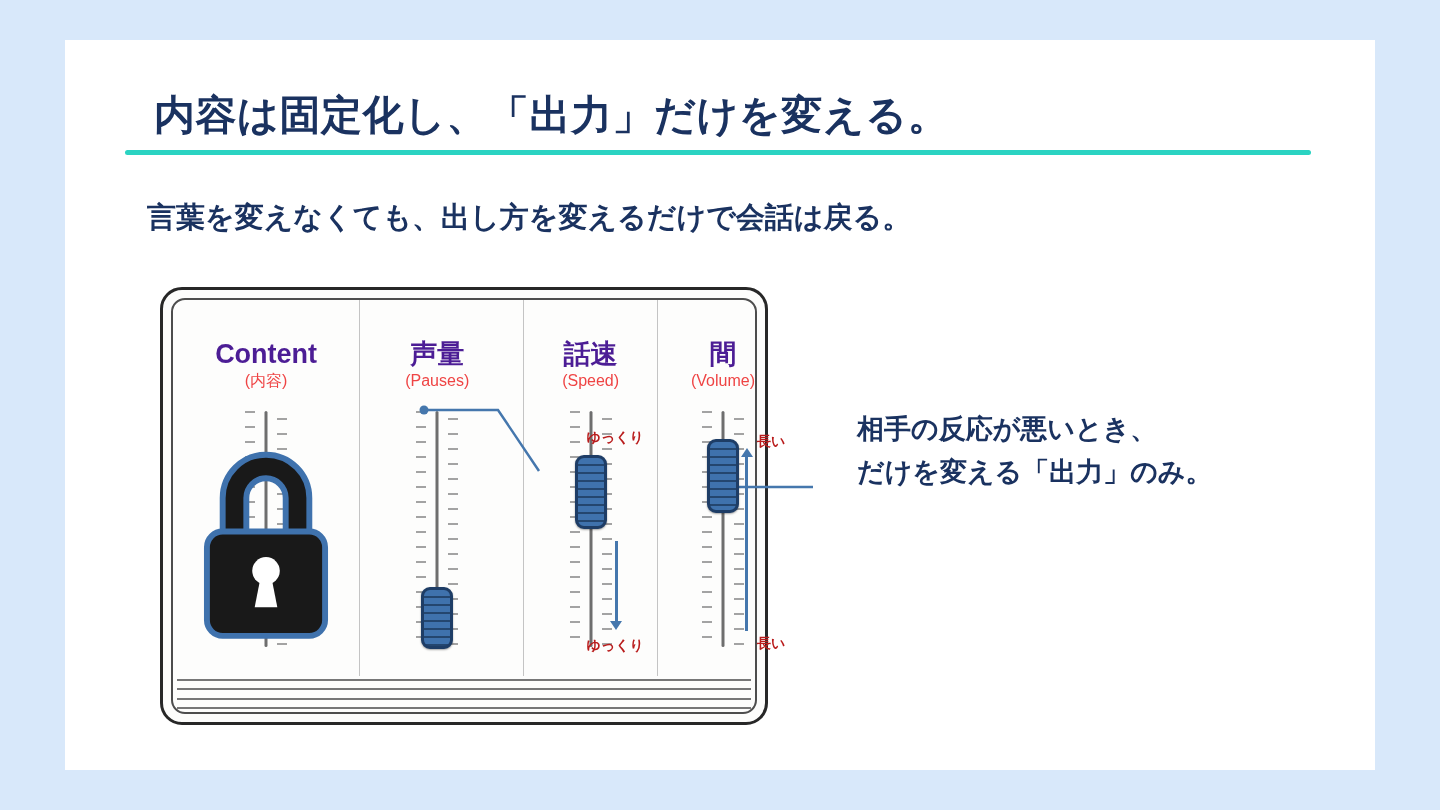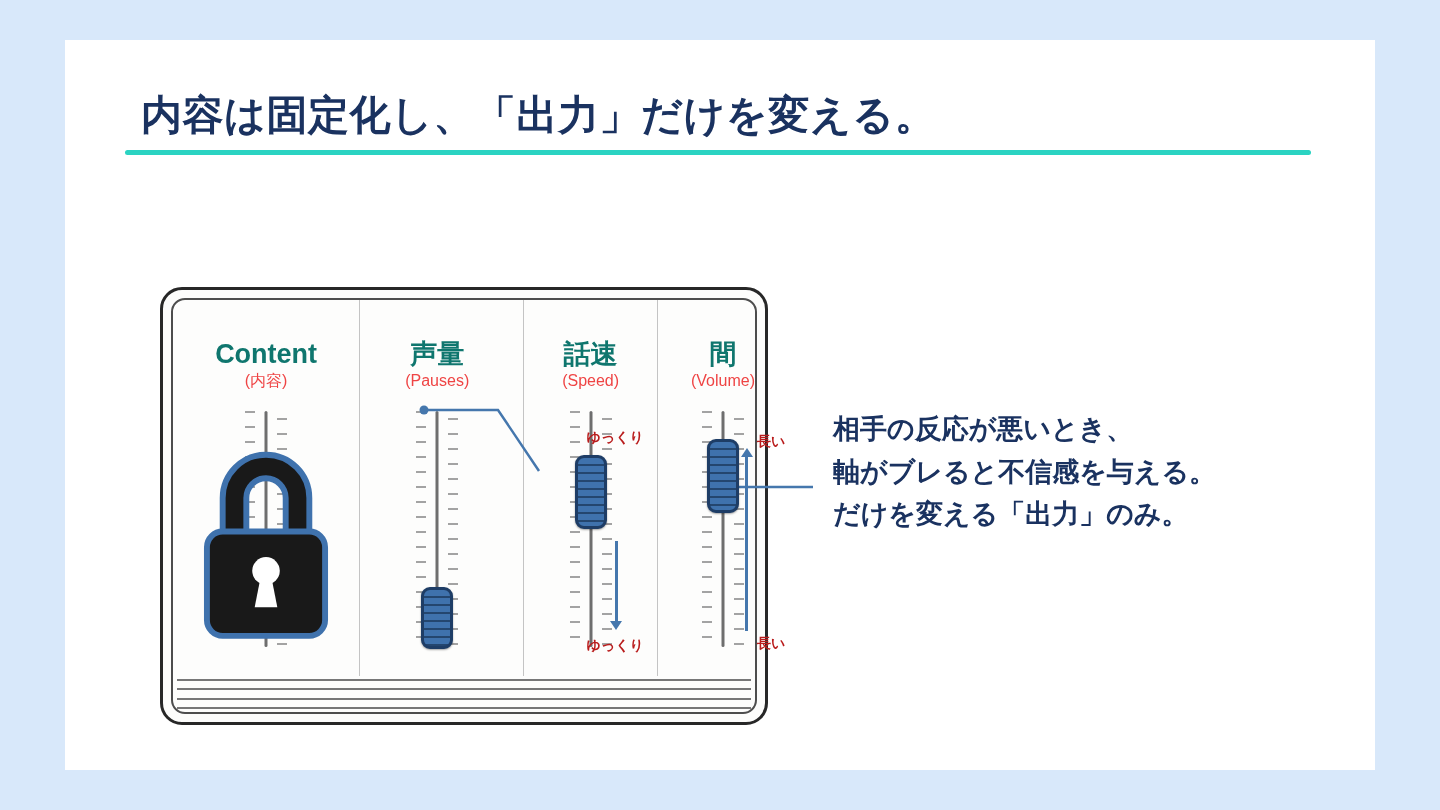--- a/index.html
+++ b/index.html
@@ -6,21 +6,21 @@
   body{
     width:1440px;height:810px;position:relative;overflow:hidden;
     background:#d8e8fa;
     font-family:"Liberation Sans","DejaVu Sans",sans-serif;
   }
   .card{
     position:absolute;left:65px;top:40px;width:1310px;height:730px;
     background:#ffffff;
   }
   .title{
-    position:absolute;left:76px;top:48px;
+    position:absolute;left:89px;top:48px;
     font-size:41px;font-weight:800;color:#1a3260;letter-spacing:.5px;text-align:right;
   }
   .divider{
     position:absolute;left:60px;top:110px;width:1186px;height:5px;
     background:#2bd3c2;border-radius:3px;
   }
   .subtitle{
     position:absolute;left:82px;top:158px;
     font-size:29px;font-weight:800;color:#1a3260;
   }
@@ -38,21 +38,21 @@
     position:absolute;left:4px;right:4px;bottom:3px;height:30px;
     background:repeating-linear-gradient(to bottom,#777 0 2px,transparent 2px 9.5px);
   }
   .columns{position:absolute;left:0;right:0;top:0;bottom:36px;display:flex;}
   .col{position:relative;display:flex;flex-direction:column;align-items:center;box-sizing:border-box;}
   .col+.col{border-left:1.5px solid #c4c4c4;}
   .col-content{flex:0 0 32%;}
   .col-volume{flex:0 0 22.5%;padding-left:24px;}
   .col-speed{flex:0 0 23%;margin-left:33px;}
   .col-pauses{flex:0 0 22.5%;}
-  .col-label{margin-top:38px;font-size:27px;font-weight:800;color:#0f766e;line-height:1.2;}
+  .col-label{margin-top:38px;font-size:27px;font-weight:800;color:#4c1d95;line-height:1.2;}
   .col-sub{font-size:16px;color:#ef4444;margin-top:1px;line-height:1.25;}
   
   .slider{position:relative;width:64px;height:240px;margin-top:18px;}
   .track{
     position:absolute;left:50%;transform:translateX(-50%);
     top:2px;bottom:2px;width:3px;background:#6e6e6e;border-radius:2px;
   }
   .tick-col{
     position:absolute;top:2px;bottom:2px;width:10px;
     background:repeating-linear-gradient(to bottom,#a3a3a3 0 2px,transparent 2px 15px);
@@ -85,31 +85,32 @@
   .col-speed .mini.top{top:20px;left:calc(50% - 4px);}
   .col-speed .mini.bottom{bottom:-6px;left:calc(50% - 4px);}
   .col-pauses .mini.top{top:24px;left:calc(50% + 34px);}
   .col-pauses .mini.bottom{bottom:-4px;left:calc(50% + 34px);}
   
   .lock-svg{position:absolute;left:50%;top:26px;transform:translateX(-50%);width:128px;z-index:4;}
   
   .connectors{position:absolute;left:0;top:0;width:665px;height:445px;pointer-events:none;overflow:visible;}
   
   .annotation{
-    position:absolute;left:768px;top:368px;width:520px;
+    position:absolute;left:792px;top:368px;width:520px;
     font-size:27px;font-weight:800;color:#1a3260;line-height:1.58;
   }
 </style>
 </head>
 <body>
 
 <div class="card">
 
   <div class="title">内容は固定化し、「出力」だけを変える。</div>
   <div class="divider"></div>
+  <div class="subtitle">言葉を変えなくても、出し方を変えるだけで会話は戻る。</div>
 
   <div class="figure">
     <div class="panel">
       <div class="panel-inner">
         <div class="columns">
 
           <div class="col col-content">
             <div class="col-label">Content</div>
             <div class="col-sub">(内容)</div>
             <div class="slider">
@@ -172,17 +173,16 @@
 
     <svg class="connectors" viewBox="0 0 665 445">
       <circle cx="264" cy="123" r="4.5" fill="#4577ad"></circle>
       <path d="M268 123 H338 L379 184" fill="none" stroke="#4577ad" stroke-width="2.5"></path>
       <path d="M551 200 H653" fill="none" stroke="#4577ad" stroke-width="2.5"></path>
     </svg>
   </div>
 
   <div class="annotation">
     <div>相手の反応が悪いとき、</div>
-    <div>軸がブレると不信感を与える。</div>
     <div>だけを変える「出力」のみ。</div>
   </div>
 
 </div>
 
 </body></html>

